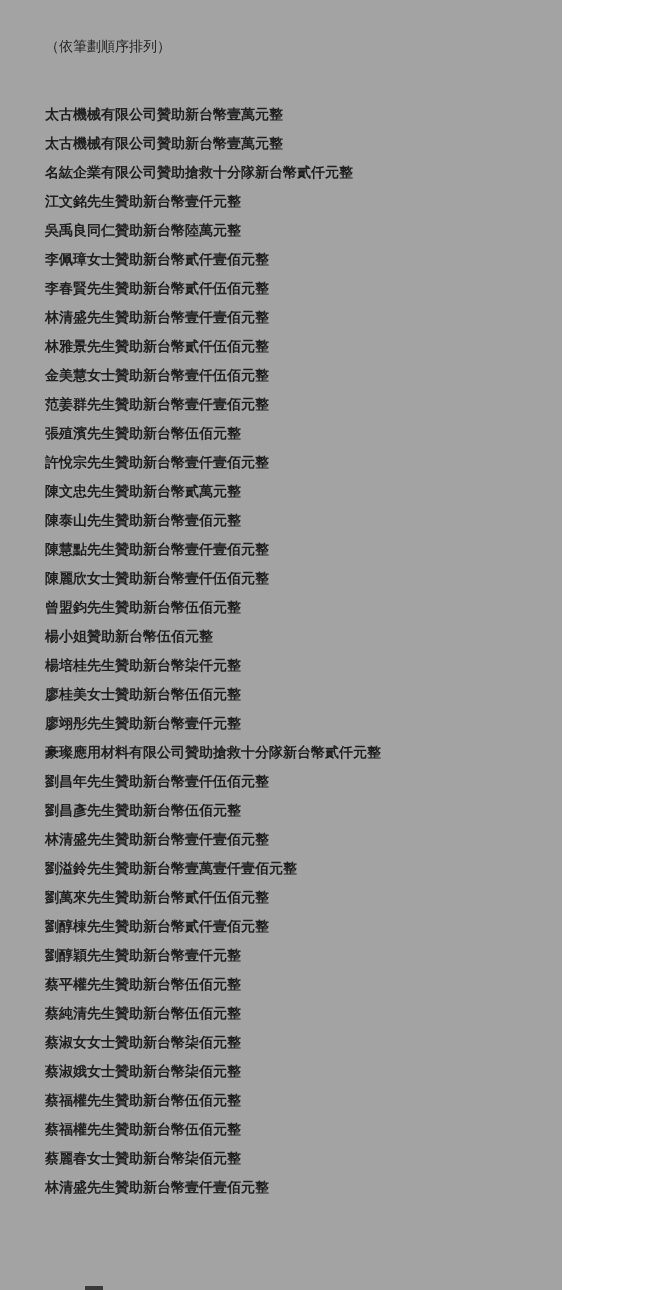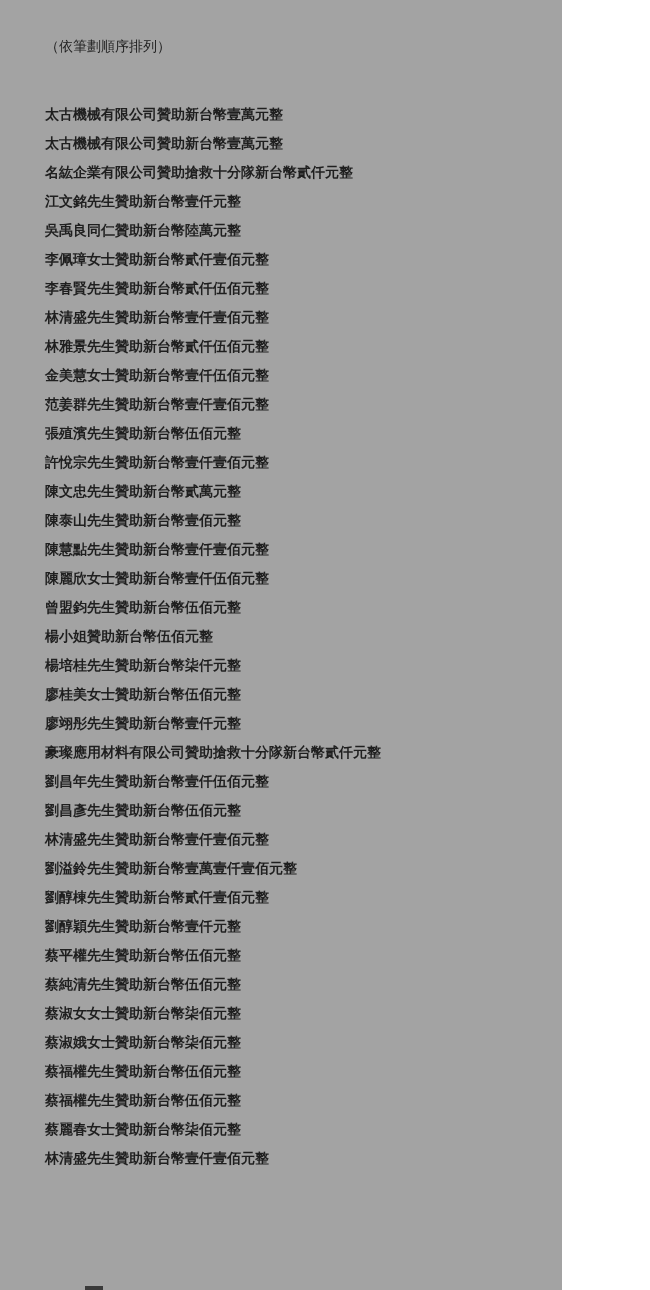--- a/index.html
+++ b/index.html
@@ -78,20 +78,21 @@
       <p class="entry">曾盟鈞先生贊助新台幣伍佰元整</p>
       <p class="entry">楊小姐贊助新台幣伍佰元整</p>
       <p class="entry">楊培桂先生贊助新台幣柒仟元整</p>
       <p class="entry">廖桂美女士贊助新台幣伍佰元整</p>
       <p class="entry">廖翊彤先生贊助新台幣壹仟元整</p>
       <p class="entry">豪璨應用材料有限公司贊助搶救十分隊新台幣貳仟元整</p>
       <p class="entry">劉昌年先生贊助新台幣壹仟伍佰元整</p>
       <p class="entry">劉昌彥先生贊助新台幣伍佰元整</p>
       <p class="entry">林清盛先生贊助新台幣壹仟壹佰元整</p>
       <p class="entry">劉溢鈴先生贊助新台幣壹萬壹仟壹佰元整</p>
+      <p class="entry">劉萬來先生贊助新台幣貳仟伍佰元整</p>
       <p class="entry">劉醇棟先生贊助新台幣貳仟壹佰元整</p>
       <p class="entry">劉醇穎先生贊助新台幣壹仟元整</p>
       <p class="entry">蔡平權先生贊助新台幣伍佰元整</p>
       <p class="entry">蔡純清先生贊助新台幣伍佰元整</p>
       <p class="entry">蔡淑女女士贊助新台幣柒佰元整</p>
       <p class="entry">蔡淑娥女士贊助新台幣柒佰元整</p>
       <p class="entry">蔡福權先生贊助新台幣伍佰元整</p>
       <p class="entry">蔡福權先生贊助新台幣伍佰元整</p>
       <p class="entry">蔡麗春女士贊助新台幣柒佰元整</p>
       <p class="entry">林清盛先生贊助新台幣壹仟壹佰元整</p>

